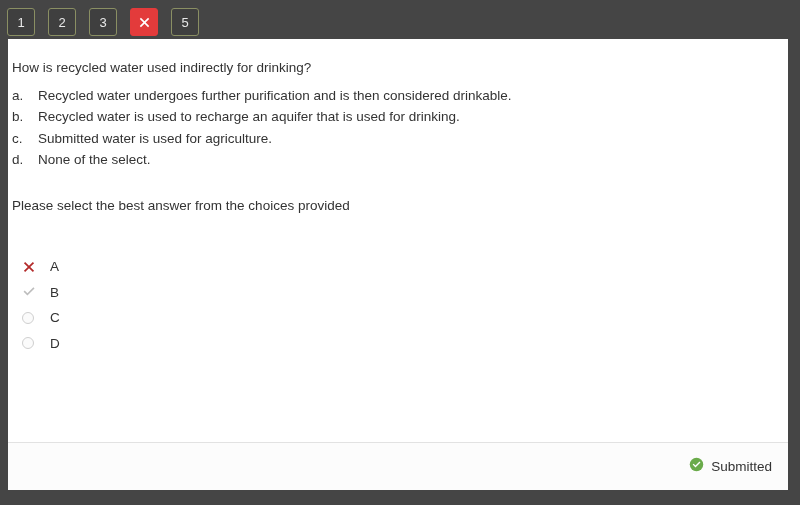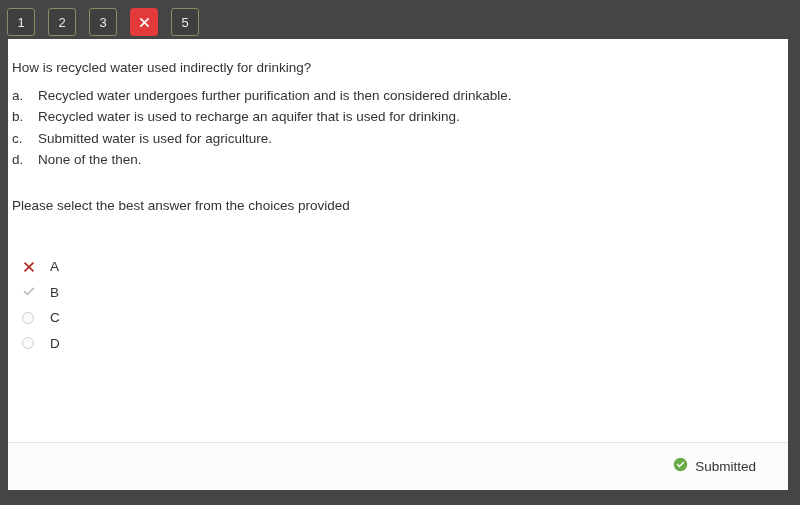--- a/index.html
+++ b/index.html
@@ -135,21 +135,21 @@
     position: absolute;
     left: 0;
     right: 0;
     bottom: 0;
     height: 48px;
     border-top: 1px solid #e2e2e2;
     background: #fcfcfc;
     display: flex;
     align-items: center;
     justify-content: flex-end;
-    padding-right: 32px;
+    padding-right: 16px;
     box-sizing: border-box;
   }
   .submitted {
     display: flex;
     align-items: center;
     gap: 7px;
   }
   .submitted-text {
     font-size: 13.5px;
     color: #333333;
@@ -200,21 +200,21 @@
       <li class="choice">
         <span class="choice-letter">b.</span>
         <span class="choice-text">Recycled water is used to recharge an aquifer that is used for drinking.</span>
       </li>
       <li class="choice">
         <span class="choice-letter">c.</span>
         <span class="choice-text">Submitted water is used for agriculture.</span>
       </li>
       <li class="choice">
         <span class="choice-letter">d.</span>
-        <span class="choice-text">None of the then.</span>
+        <span class="choice-text">None of the select.</span>
       </li>
     </ul>
 
     <p class="instruction">Please select the best answer from the choices provided</p>
 
     <ul class="answers">
 
       <li class="answer-row">
         <span class="answer-mark">
           <svg width="14" height="14" viewBox="0 0 16 16" aria-hidden="true">

